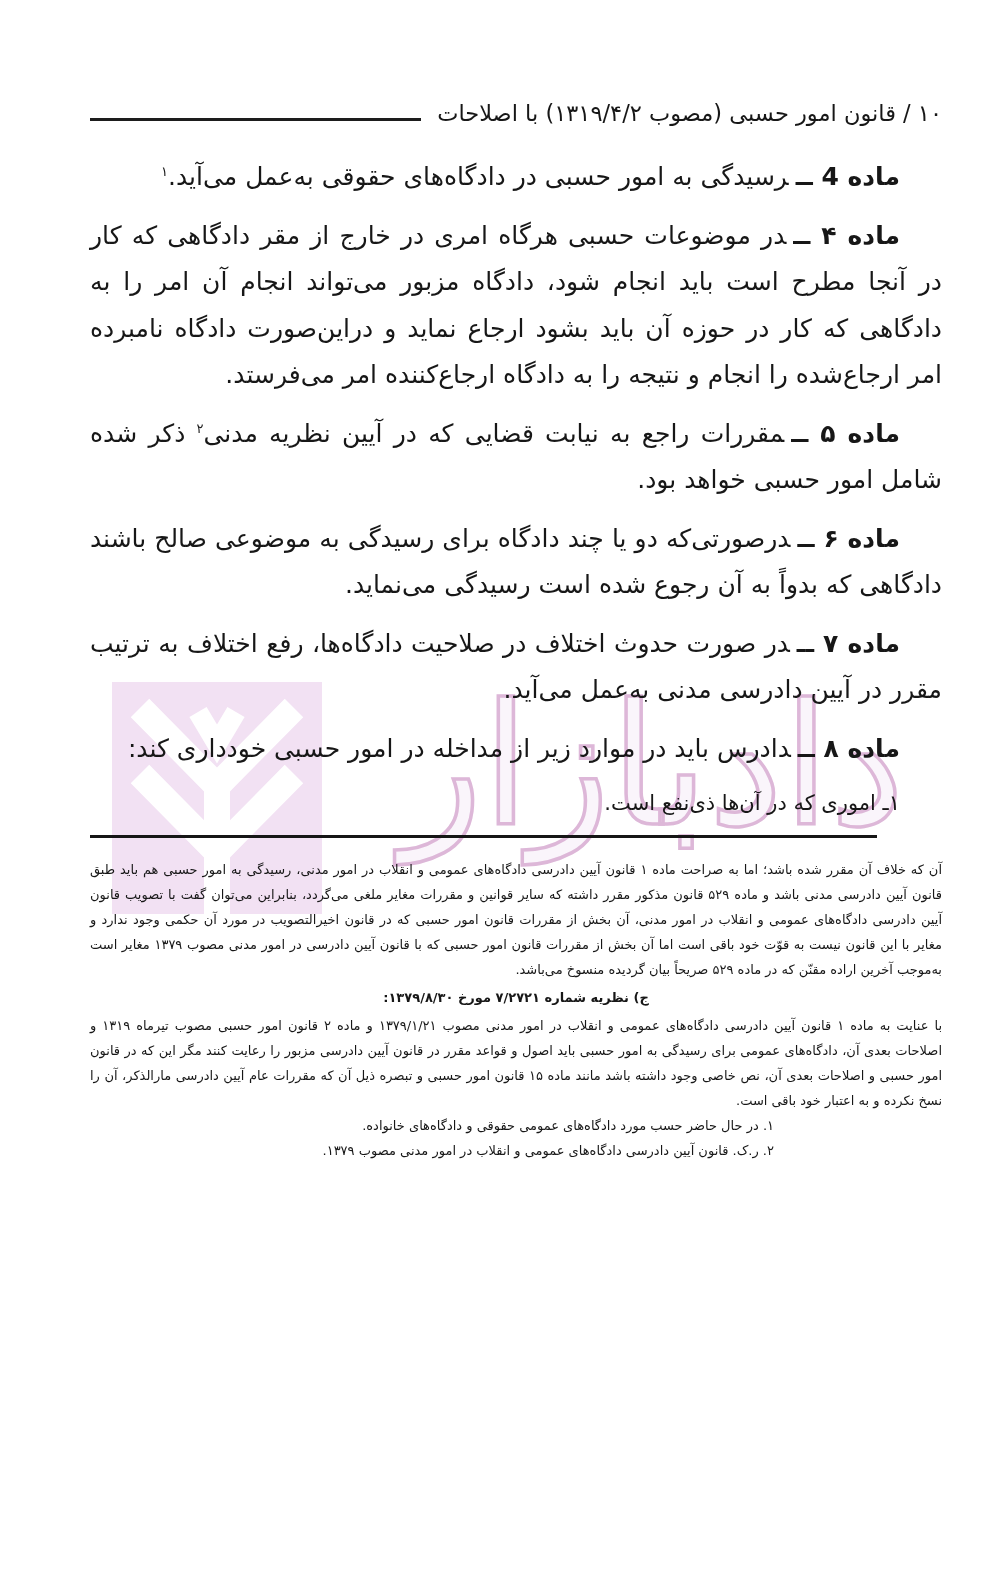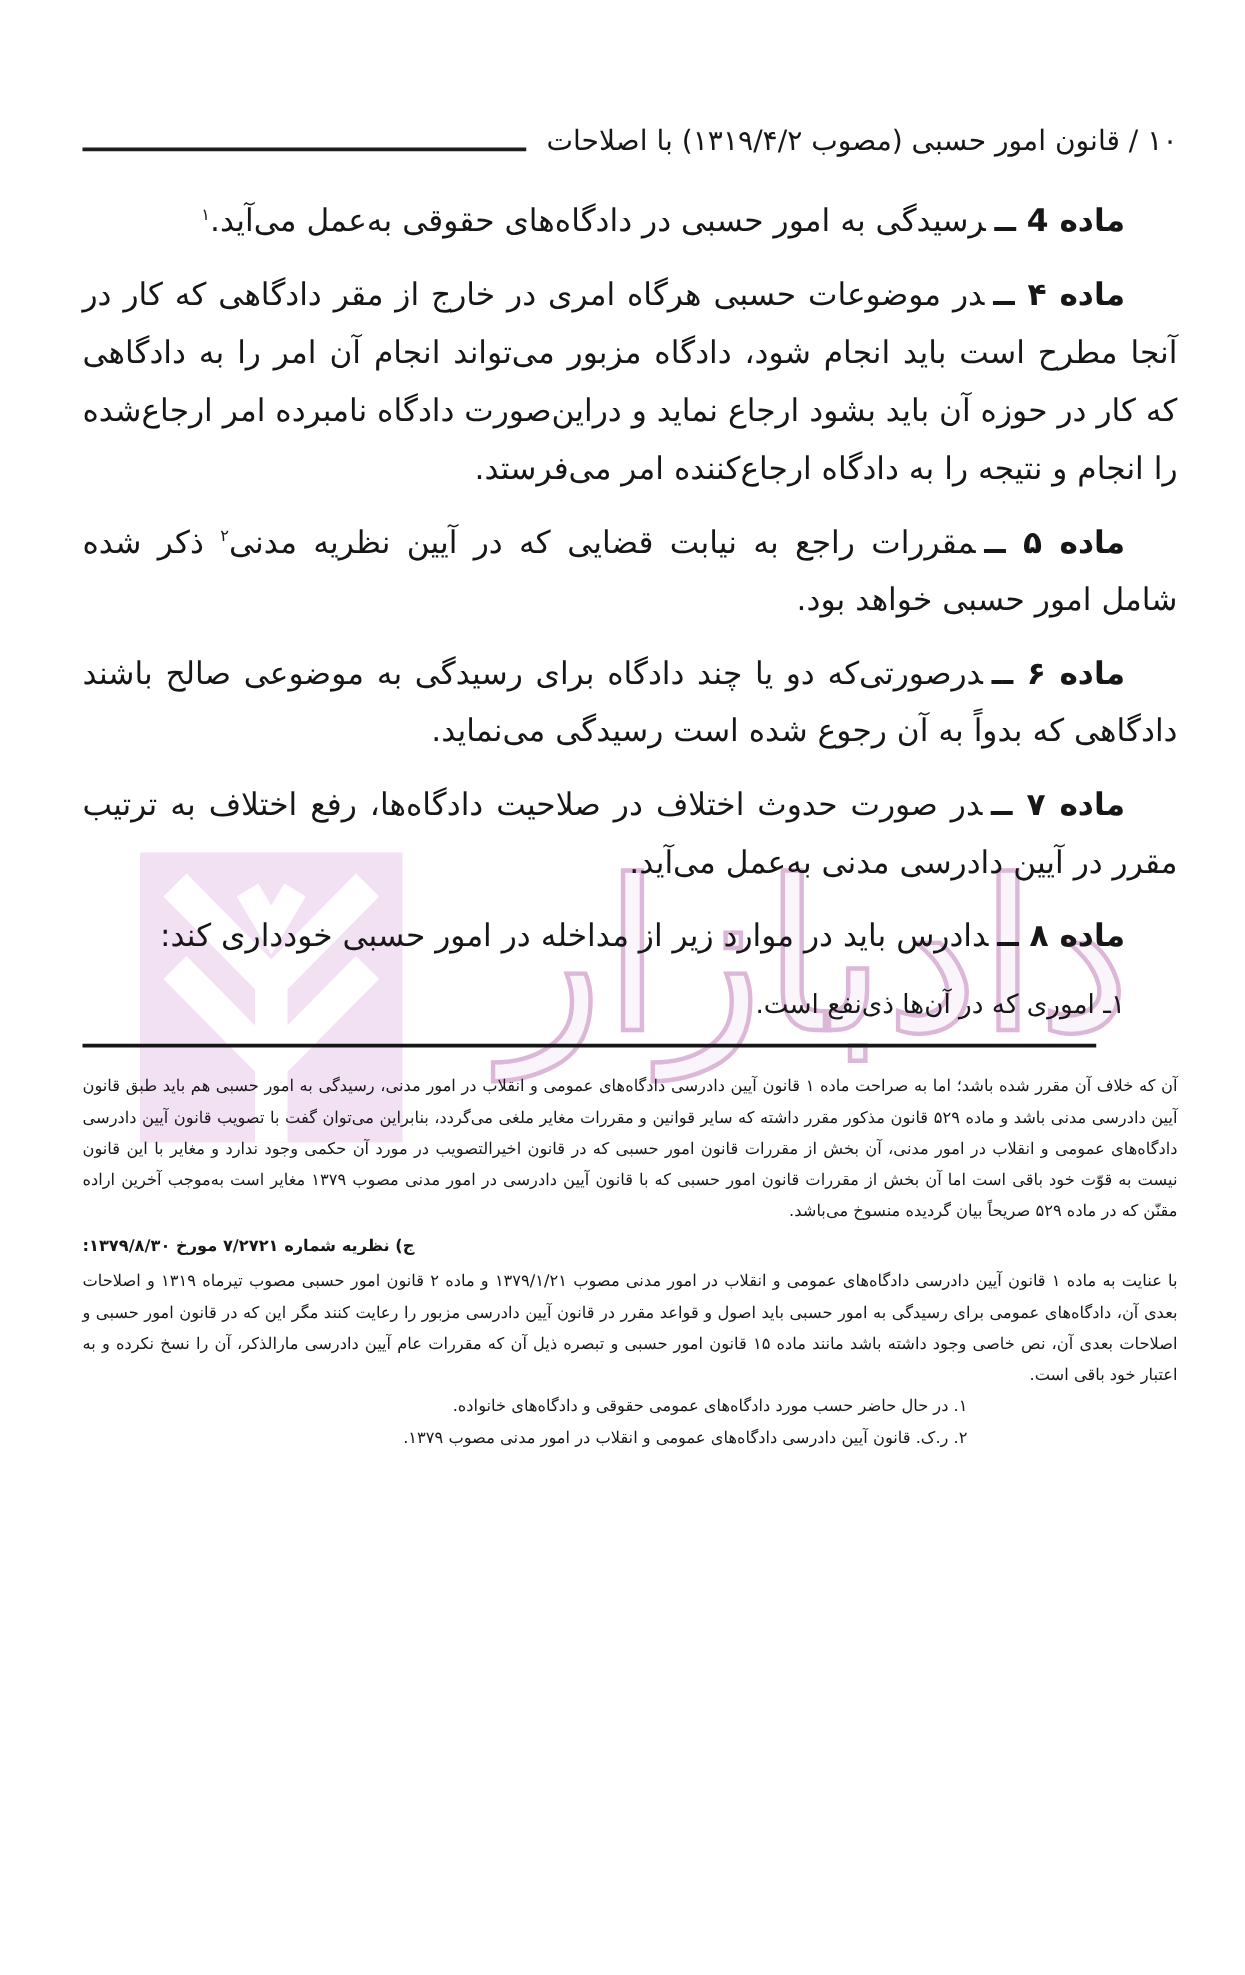--- a/index.html
+++ b/index.html
@@ -29,21 +29,21 @@
     color: rgba(245, 232, 246, 0.45);
     -webkit-text-stroke: 3.5px #ddb7d8;
     letter-spacing: 4px;
     white-space: nowrap;
   }
 
   
   .page {
     position: relative; z-index: 1;
     width: 100%; height: 100%;
-    padding: 100px 54px 0 66px;
+    padding: 100px 54px 0 90px;
   }
 
   .page-header { display: flex; align-items: flex-end; font-size: 22.5px; margin-bottom: 28px; }
   .page-header .title { white-space: nowrap; letter-spacing: 0.2px; }
   .page-header .rule { flex: 1; height: 0; border-bottom: 3px solid #1d1d1d; margin: 0 16px 5px 0; }
 
   .article {
     font-size: 25px; line-height: 1.86;
     text-align: justify;
     margin: 0 0 12px 0;
@@ -59,21 +59,21 @@
   }
 
   .fn-sep {
     border: none; height: 0;
     border-top: 3px solid #161616;
     margin: 10px 65px 20px 0;
   }
 
   .footnotes { font-size: 13px; line-height: 1.92; }
   .fn-para { margin: 0; text-align: justify; }
-  .fn-heading { margin: 3px 0; font-weight: bold; text-align: left; }
+  .fn-heading { margin: 3px 0; font-weight: bold; text-align: center; }
   .fn-note { margin: 0 168px 0 0; text-align: right; }
 </style>
 </head>
 <body>
 
 <div class="watermark">
   <div class="wm-square">
     <svg viewBox="0 0 210 232" stroke="#ffffff" stroke-width="26" fill="none">
       <path d="M28 92 L105 170 M182 92 L105 170"></path>
       <path d="M28 26 L105 104 M182 26 L105 104"></path>

